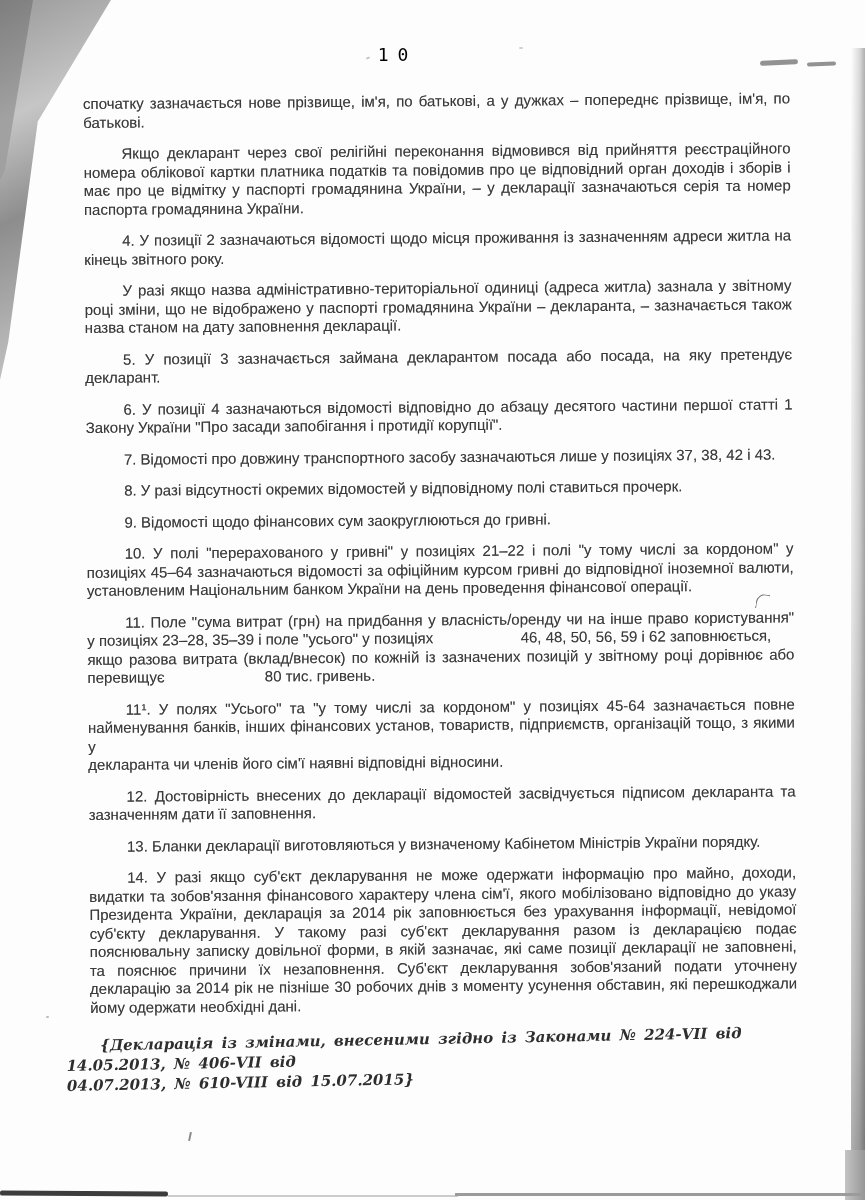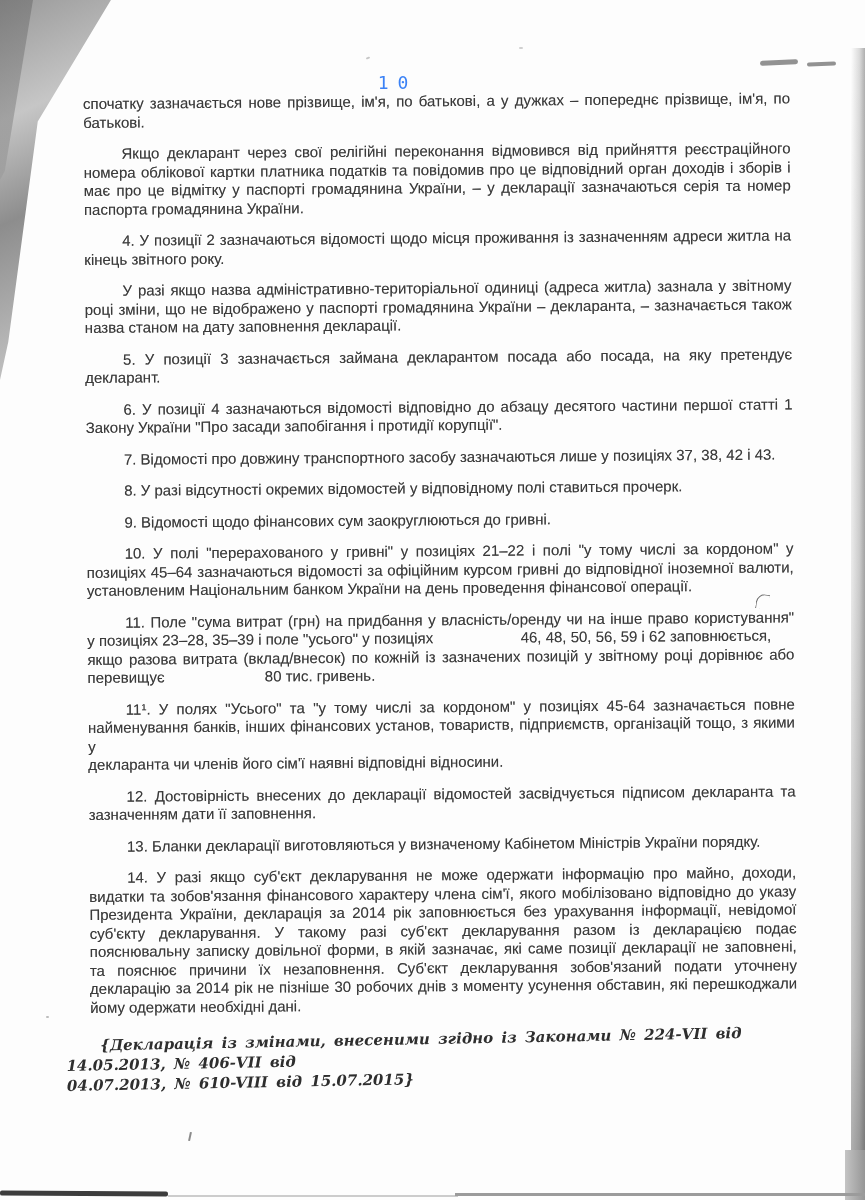--- a/index.html
+++ b/index.html
@@ -3,23 +3,23 @@
 <meta charset="utf-8">
 <style>
   html,body{margin:0;padding:0;}
   body{
     width:865px;height:1200px;position:relative;overflow:hidden;
     background:#fdfdfd;
     font-family:"Liberation Sans",sans-serif;
   }
   
   .page-number{
-    position:absolute;left:0;top:72px;width:795px;text-align:center;
+    position:absolute;left:0;top:44px;width:795px;text-align:center;
     font-family:"DejaVu Sans Mono",monospace;
-    font-size:18px;color:#3b82f6;letter-spacing:9px;
+    font-size:18px;color:#000000;letter-spacing:9px;
   }
   .content{
     position:absolute;left:83px;top:95px;width:707px;
     transform:rotate(-0.45deg);transform-origin:left top;
     color:#3b3b3b;font-size:15px;line-height:18.5px;
     text-shadow:0 0 0.5px rgba(70,70,70,0.55);
   }
   .para{margin:0 0 13px 0;}
   .line{text-align:justify;text-align-last:justify;}
   .line.jlast{text-align-last:left;}

